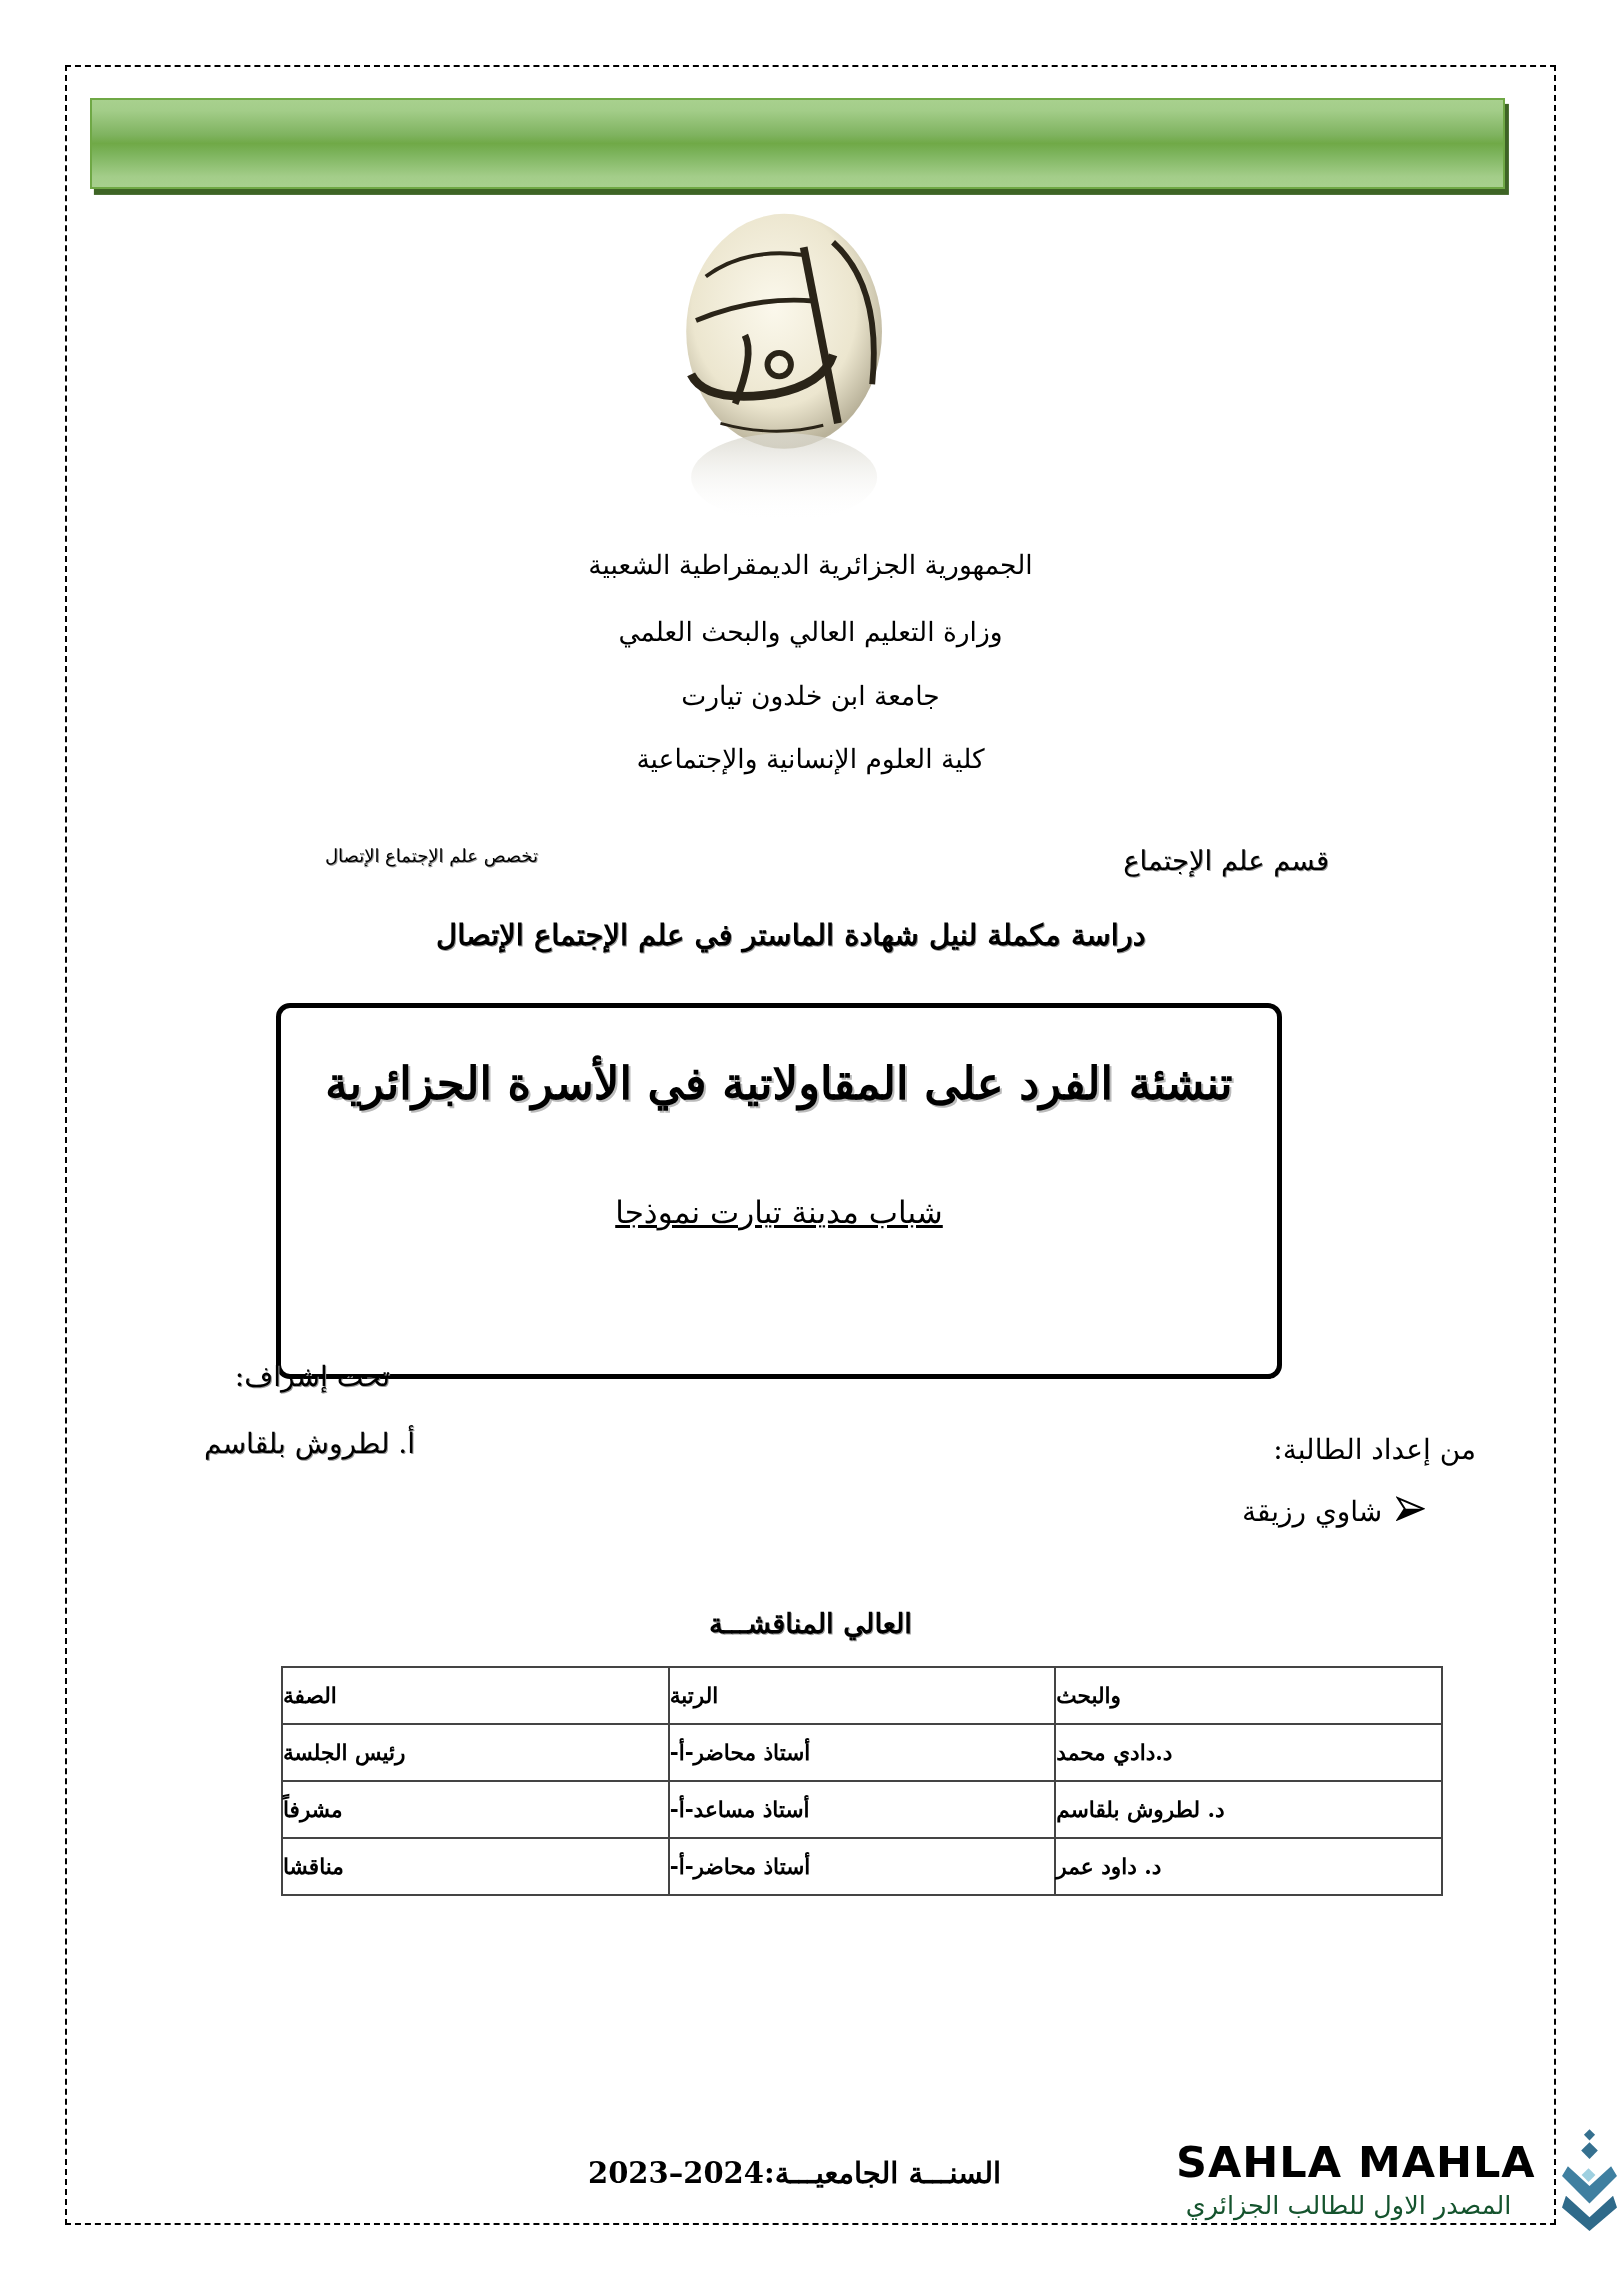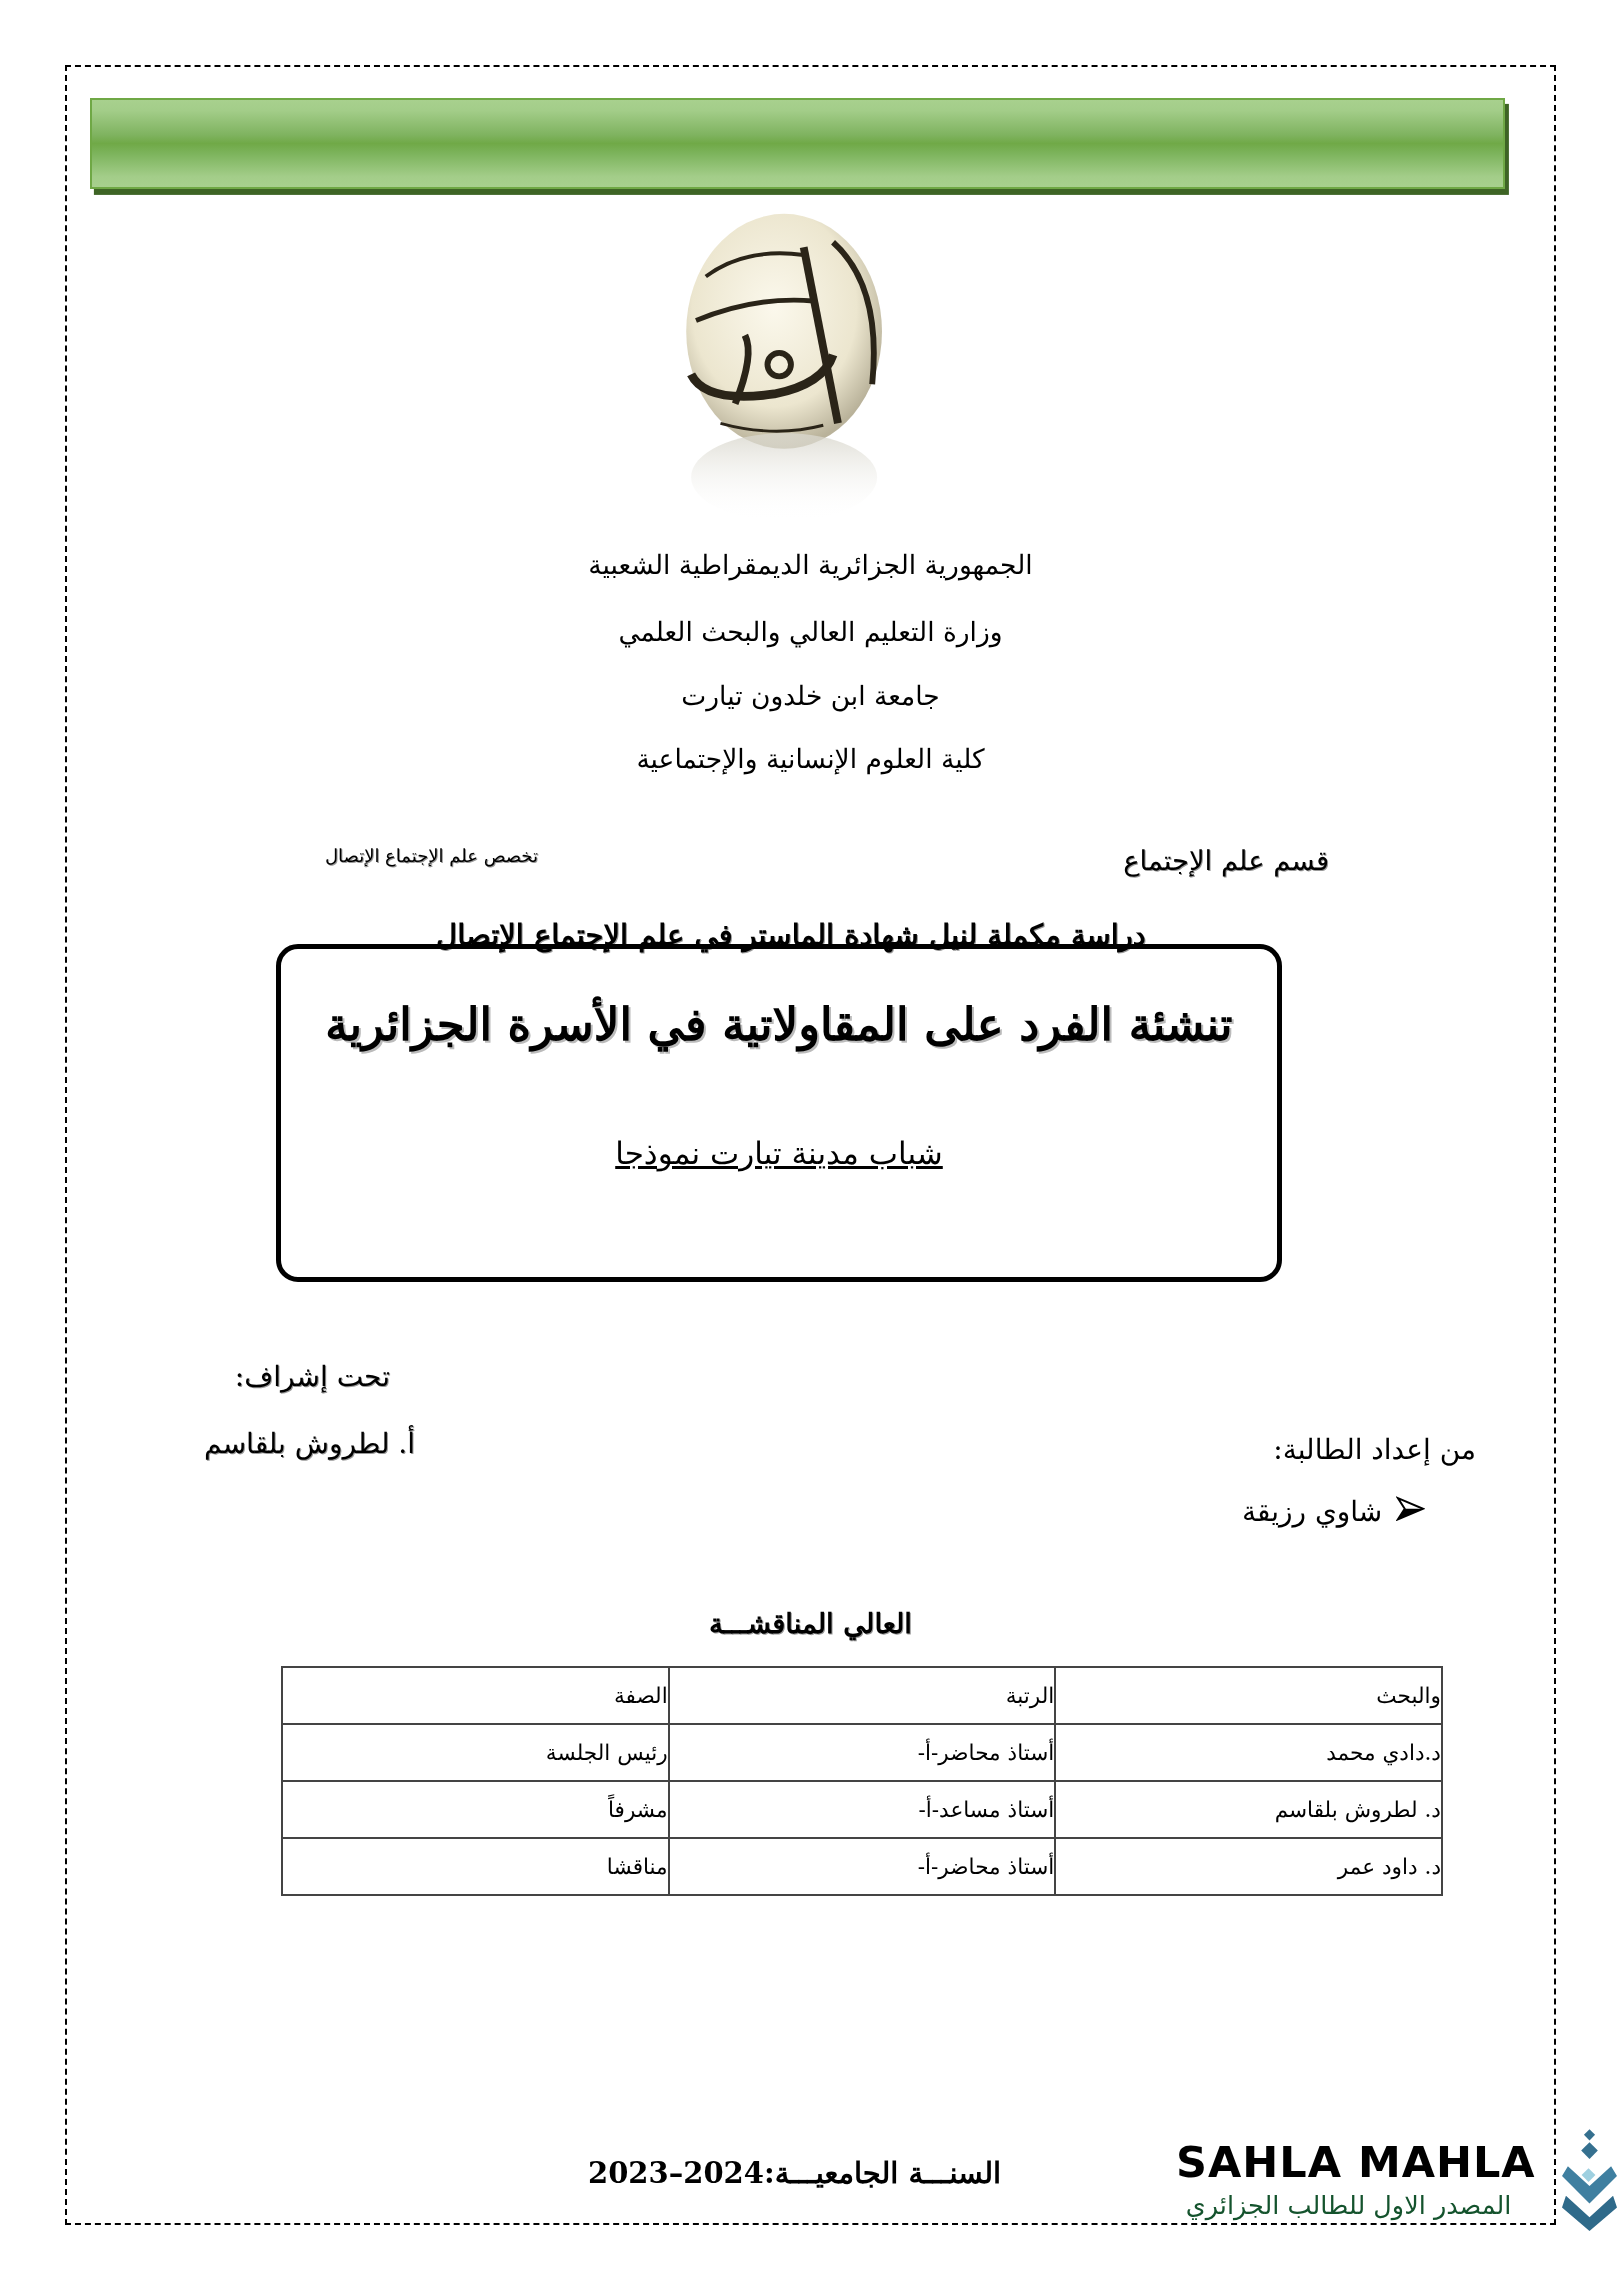--- a/index.html
+++ b/index.html
@@ -21,39 +21,39 @@
     .logo {
       position: absolute; left: 637px; top: 208px; width: 304px; height: 323px;
     }
     .center-line {
       position: absolute; left: 0; width: 1621px; text-align: center; direction: rtl;
       font-size: 26.5px;
     }
     .rtl { direction: rtl; position: absolute; white-space: nowrap; }
     .bold { font-weight: bold; }
     .title-box {
-      position: absolute; left: 276px; top: 944px; width: 1006px; height: 338px;
-      border: 5.9px solid #000; border-radius: 22px; box-sizing: border-box;
+      position: absolute; left: 276px; top: 1003px; width: 1006px; height: 376px;
+      border: 5.9px solid #000; border-radius: 14px; box-sizing: border-box;
     }
     .title-main {
       position: absolute; left: 0; right: 0; top: 49px; text-align: center; direction: rtl;
       font-size: 45px; font-weight: bold; text-shadow: 2px 2px 0 #bbb;
     }
     .title-sub {
       position: absolute; left: 0; right: 0; top: 186px; text-align: center; direction: rtl;
       font-size: 31px;
       text-decoration: underline;
     }
     .committee-table {
       position: absolute; left: 281px; top: 1666px; width: 1162px;
       border-collapse: collapse; direction: rtl;
       font-size: 21.6px;
     }
     .committee-table td, .committee-table th {
-      border: 2px solid #444; height: 55px; text-align: right; font-weight: normal;
+      border: 2px solid #444; height: 55px; text-align: left; font-weight: bold;
       width: 33.33%; padding: 0;
     }
     .watermark {
       position: absolute; left: 1176px; top: 2127px; width: 445px; height: 108px;
     }
     .wm-text {
       position: absolute; left: 0; top: 9.8px; font-family: "DejaVu Sans", "Liberation Sans", sans-serif;
       font-size: 43px; font-weight: bold; color: #000000; letter-spacing: 1px;
     }
     .wm-sub {

